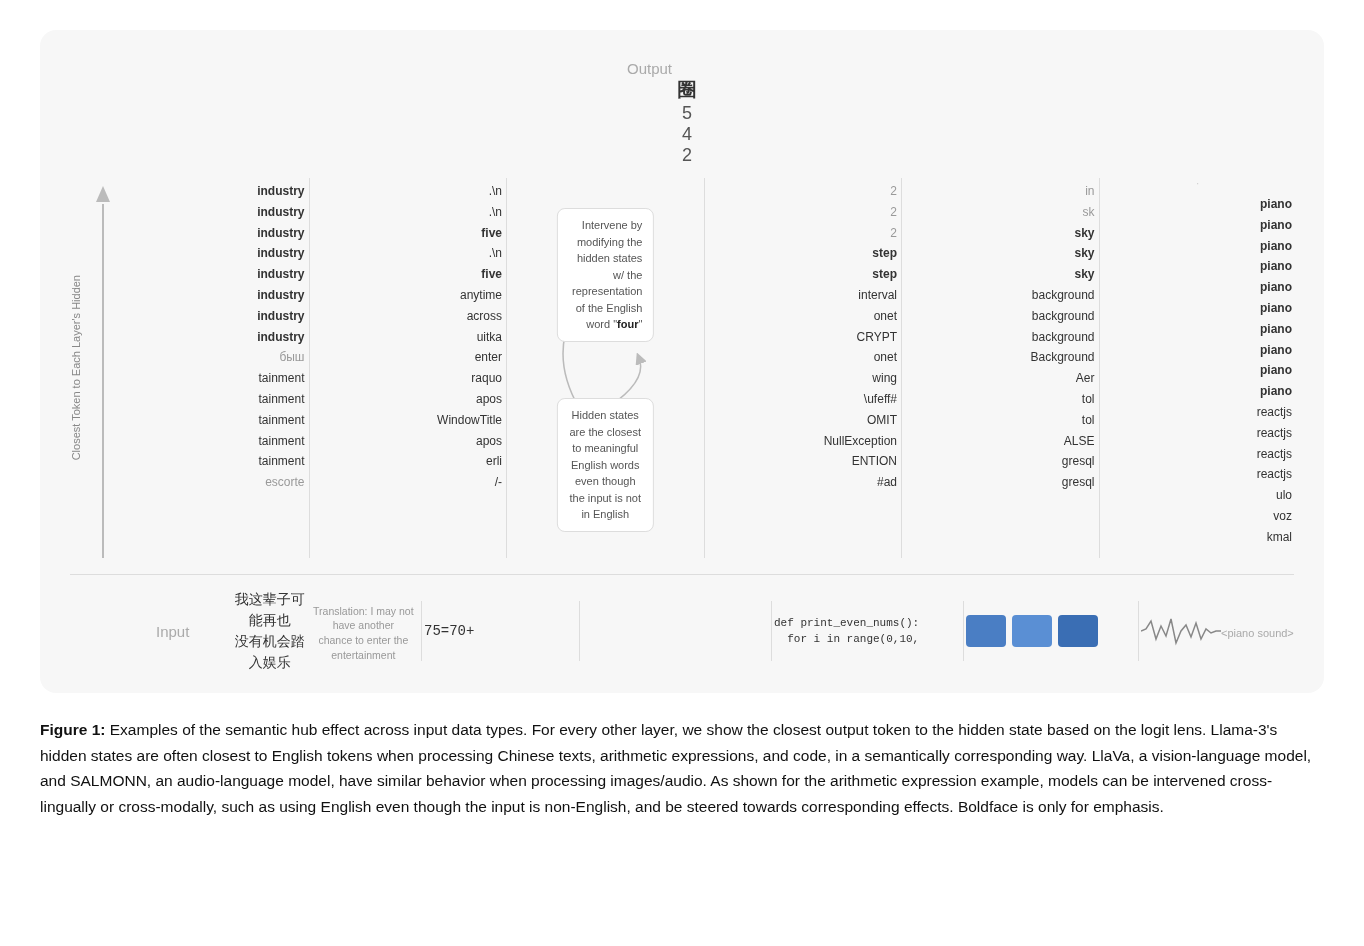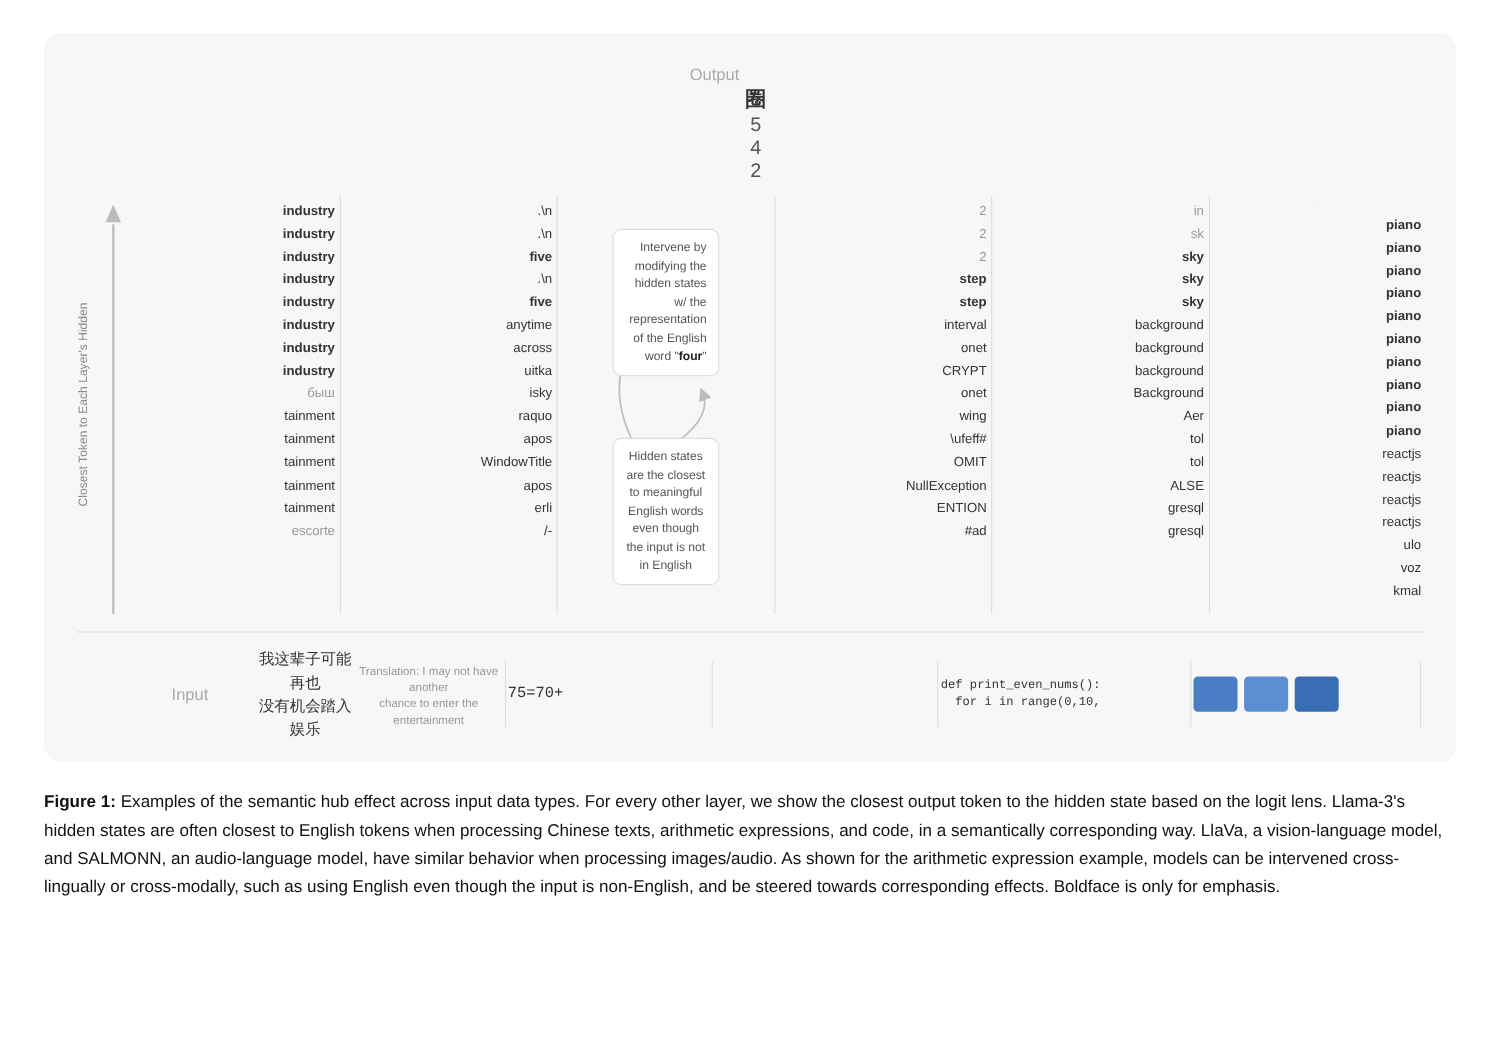--- a/index.html
+++ b/index.html
@@ -299,21 +299,21 @@
       <div class="col">
         <div class="token-list">
           <div class="token">.\n</div>
           <div class="token">.\n</div>
           <div class="token bold">five</div>
           <div class="token">.\n</div>
           <div class="token bold">five</div>
           <div class="token">anytime</div>
           <div class="token">across</div>
           <div class="token">uitka</div>
-          <div class="token">isky</div>
+          <div class="token">enter</div>
           <div class="token">raquo</div>
           <div class="token">apos</div>
           <div class="token">WindowTitle</div>
           <div class="token">apos</div>
           <div class="token">erli</div>
           <div class="token">/-</div>
         </div>
       </div>
 
       <div class="col-divider"></div>
@@ -456,20 +456,26 @@
     <div class="input-cell" style="flex:1;">
       <div class="image-blocks">
         <div class="image-block" style="background:#4a7ec4;"></div>
         <div class="image-block" style="background:#5a8fd4;"></div>
         <div class="image-block" style="background:#3a6eb4;"></div>
       </div>
     </div>
 
     <div class="col-divider" style="height:60px;"></div>
 
+    <div class="input-cell" style="flex:0.9;">
+      <svg class="waveform-svg" viewBox="0 0 80 40">
+        <polyline points="0,20 5,18 10,10 15,28 20,15 25,25 30,8 35,32 40,20 45,14 50,26 55,12 60,28 65,18 70,22 75,20 80,20" fill="none" stroke="#888" stroke-width="1.5"></polyline>
+      </svg>
+      <div class="piano-label">&lt;piano sound&gt;</div>
+    </div>
 
   </div>
 
 </div>
 
 <div class="figure-caption">
   <span class="bold">Figure 1:</span>
   <span> Examples of the semantic hub effect across input data types. For every other layer, we show the closest output token to the hidden state based on the logit lens. Llama-3's hidden states are often closest to English tokens when processing Chinese texts, arithmetic expressions, and code, in a semantically corresponding way. LlaVa, a vision-language model, and SALMONN, an audio-language model, have similar behavior when processing images/audio. As shown for the arithmetic expression example, models can be intervened cross-lingually or cross-modally, such as using English even though the input is non-English, and be steered towards corresponding effects. Boldface is only for emphasis.</span>
 </div>
 

